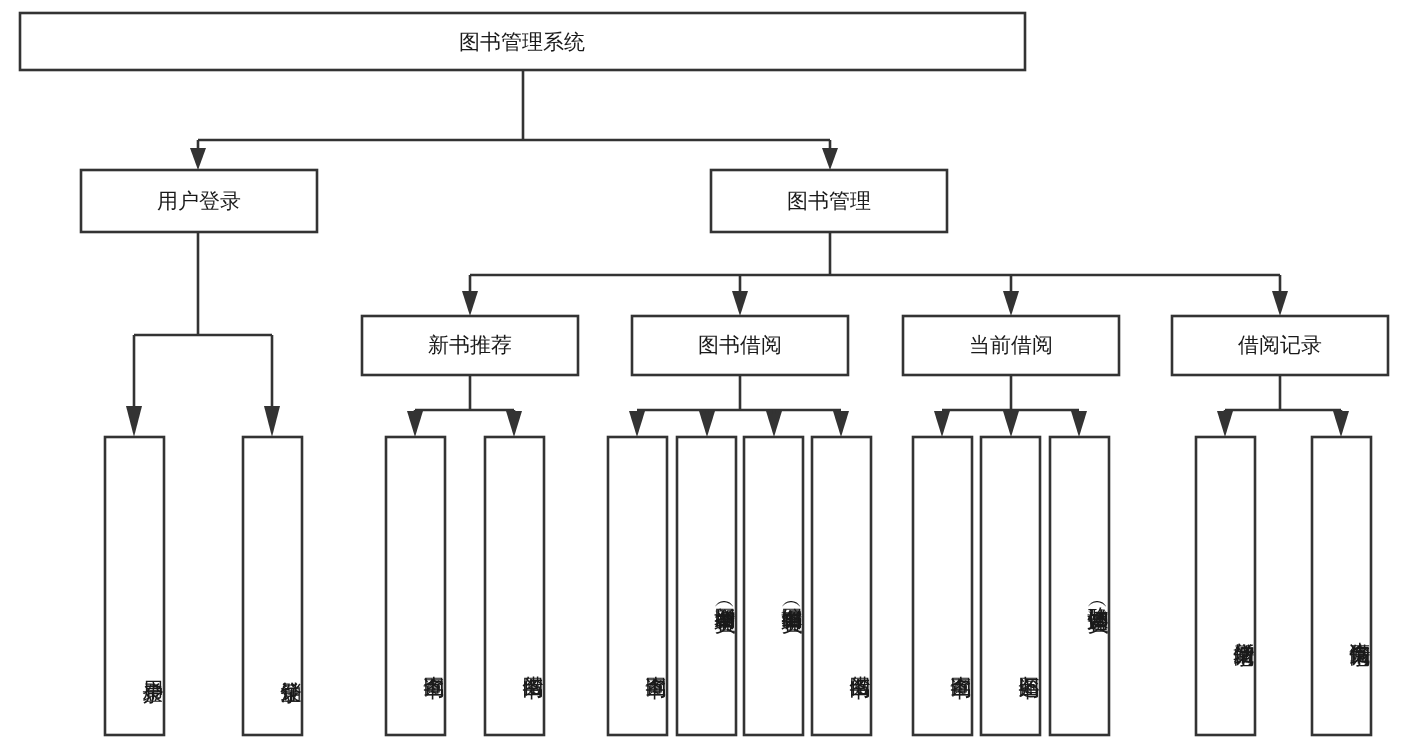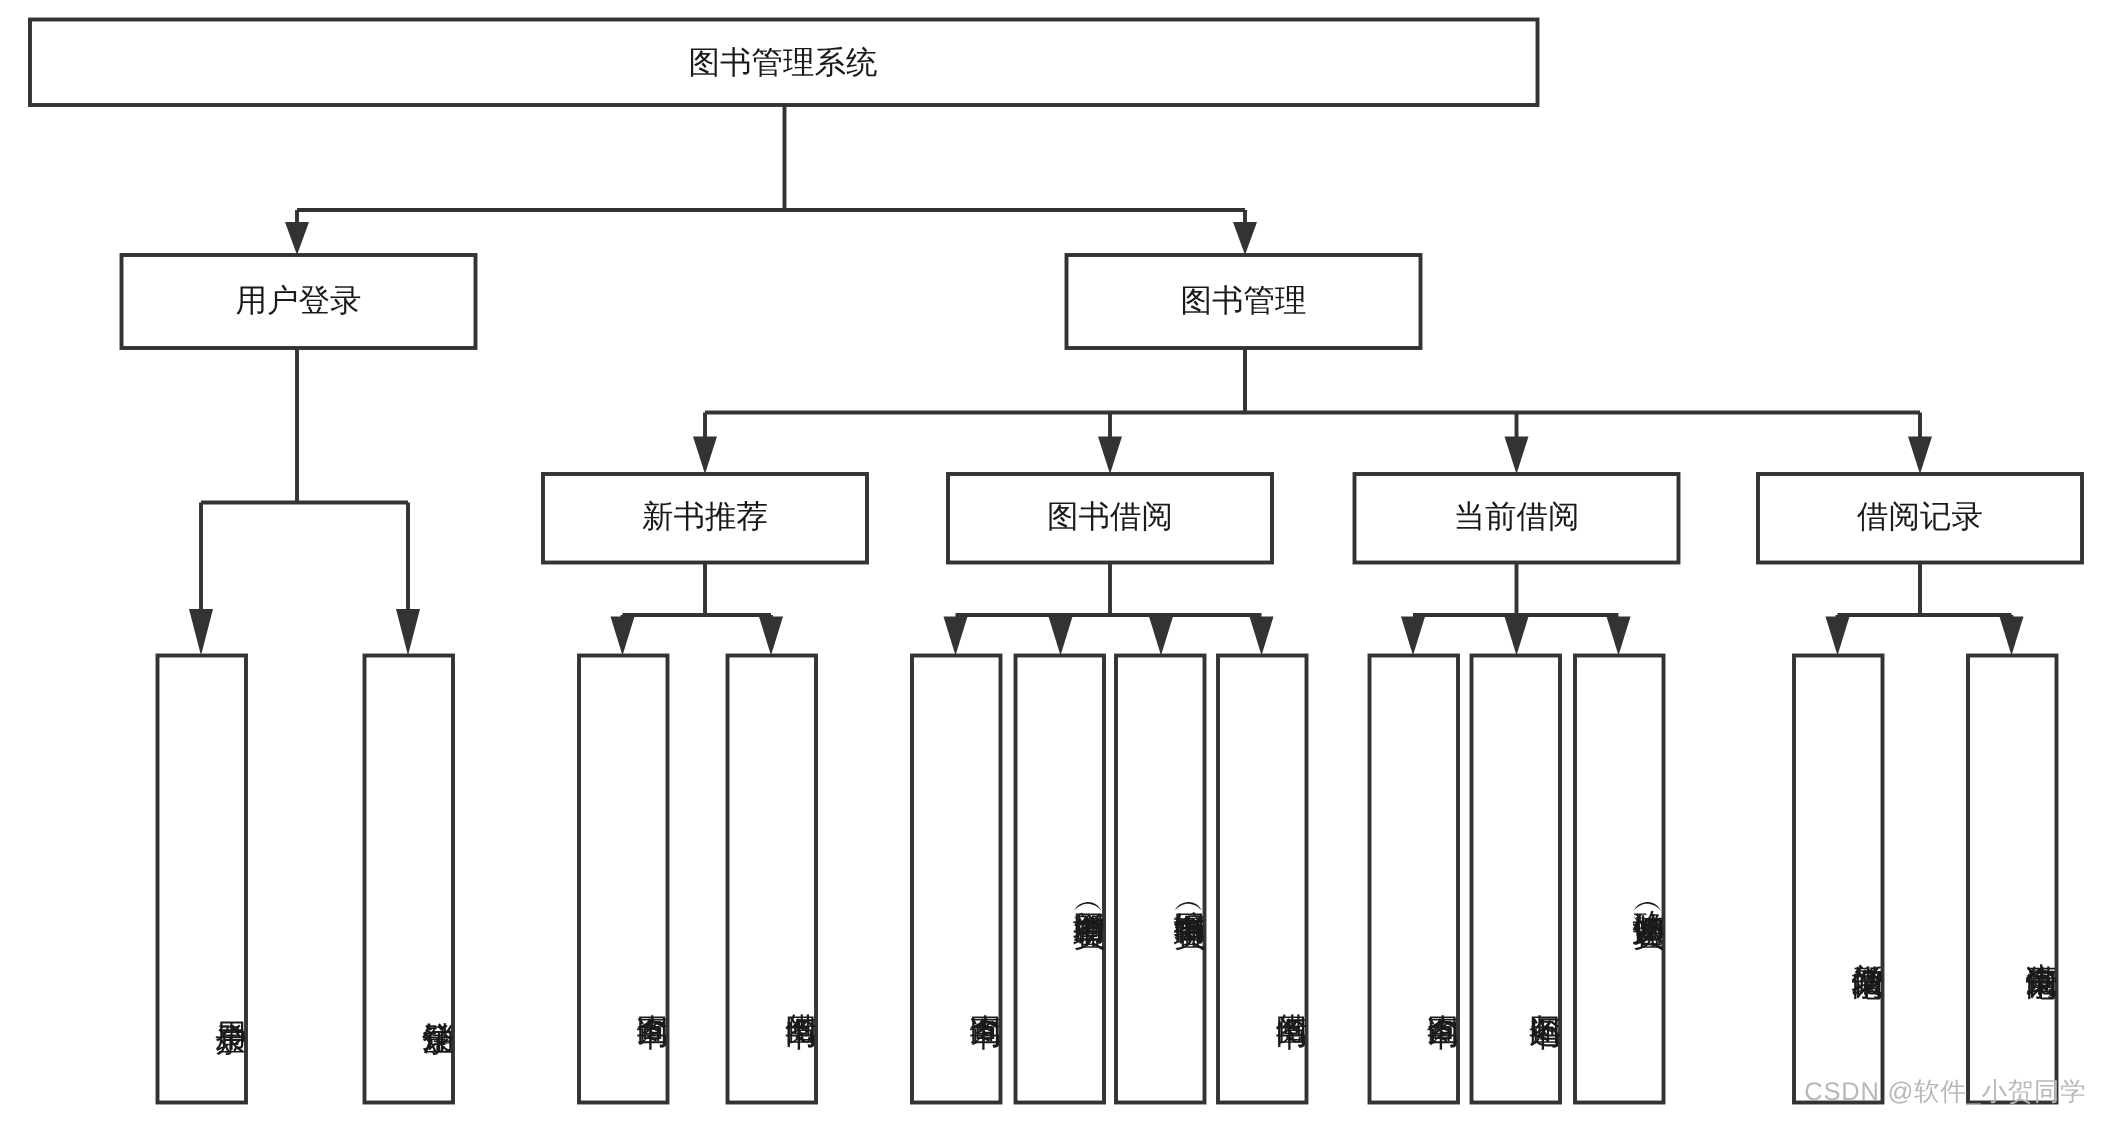--- a/index.html
+++ b/index.html
@@ -207,14 +207,13 @@
   <div class="node-label-vertical" style="left:913px; top:437px; width:59px; height:298px; padding-top:75px;">查询图书</div>
 
   <div class="node-label-vertical" style="left:981px; top:437px; width:59px; height:298px; padding-top:75px;">归还图书</div>
 
   <div class="node-label-vertical" style="left:1050px; top:437px; width:59px; height:298px; padding-top:8px;">确认归还（管理员）</div>
 
   <div class="node-label-vertical" style="left:1196px; top:437px; width:59px; height:298px; padding-top:42px;">新增借阅记录</div>
 
   <div class="node-label-vertical" style="left:1312px; top:437px; width:59px; height:298px; padding-top:42px;">查询借阅记录</div>
 
-  <div class="watermark">CSDN @软件_小贺同学</div>
 </div>
 
 </body></html>

